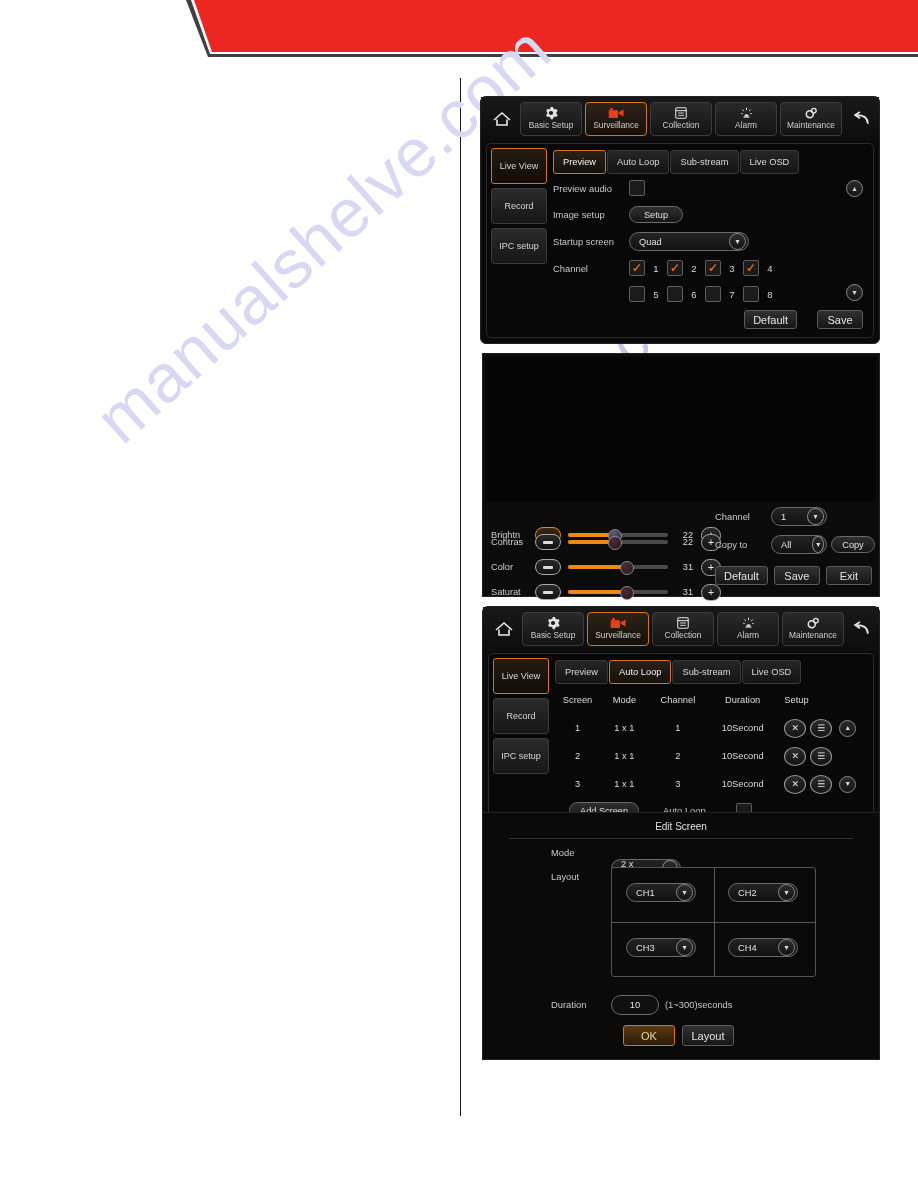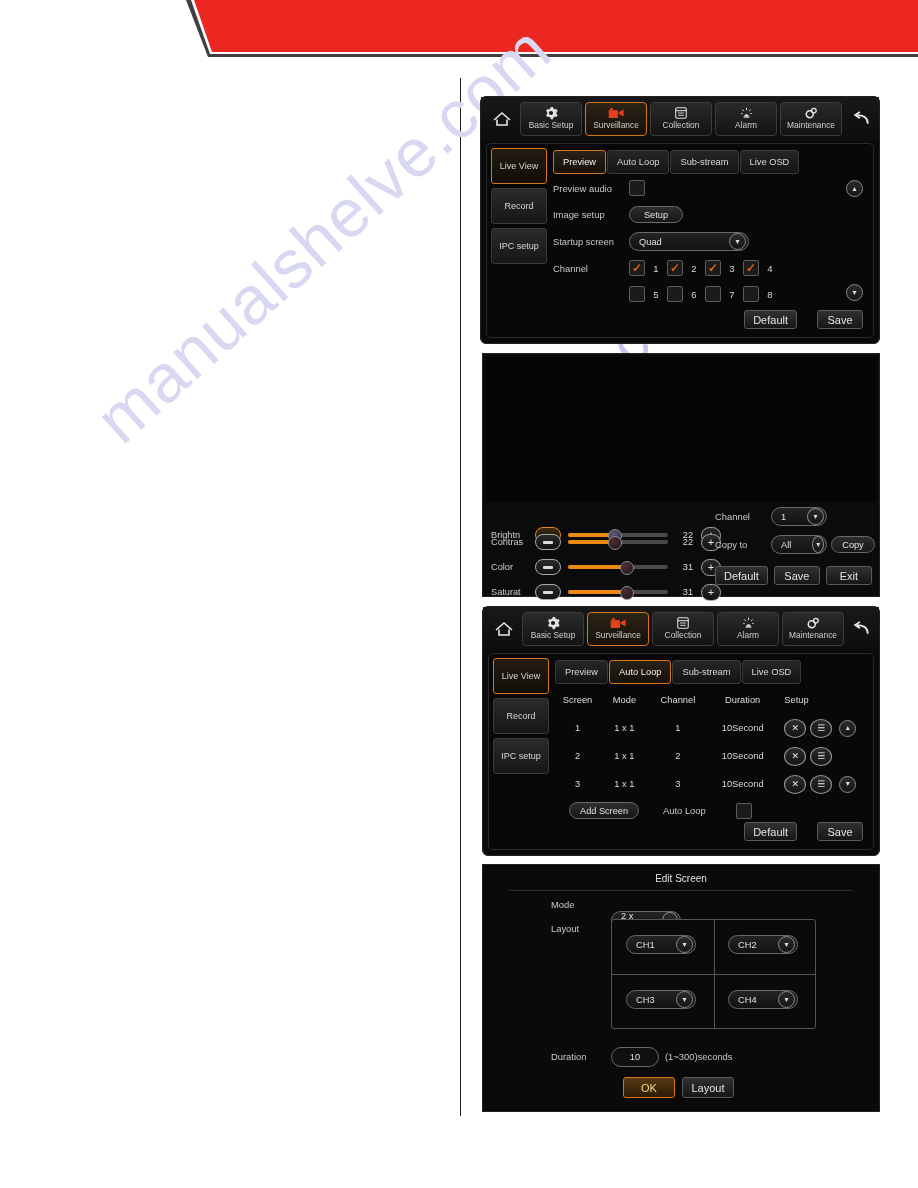--- a/index.html
+++ b/index.html
@@ -204,21 +204,21 @@
   #p3{left:482px;top:606px;width:398px;height:250px;border-radius:6px;border:1px solid #222;}
   .tbl{position:absolute;left:66px;top:32px;right:8px;font-size:9.3px;color:#dcdcdc;}
   .tbl .hdr,.tbl .rw{display:flex;align-items:center;height:28px;}
   .tbl .c-screen{width:48px;text-align:center;}
   .tbl .c-mode{width:52px;text-align:center;}
   .tbl .c-chan{width:62px;text-align:center;}
   .tbl .c-dur{width:76px;text-align:center;}
   .tbl .c-setup{width:86px;display:flex;align-items:center;gap:4px;justify-content:flex-start;padding-left:6px;}
 
   
-  #p4{left:482px;top:864px;width:398px;height:248px;border:1px solid #222;background:#0a0a0a;}
+  #p4{left:482px;top:812px;width:398px;height:248px;border:1px solid #222;background:#0a0a0a;}
   #p4 .title{position:absolute;left:0;right:0;top:8px;text-align:center;font-size:10px;color:#e0e0e0;}
   #p4 .titlerule{position:absolute;left:26px;right:26px;top:25px;height:1px;background:#2c2c2c;}
   .layout-box{
     position:absolute;border:1px solid #555;border-radius:3px;background:#0a0a0a;
   }
   .layout-box .vline{position:absolute;left:50%;top:0;bottom:0;width:1px;background:#555;}
   .layout-box .hline{position:absolute;top:50%;left:0;right:0;height:1px;background:#555;}
   .cellcombo{position:absolute;}
   .durbox{
     border:1px solid #6a6a6a;border-radius:10px;background:#101010;

